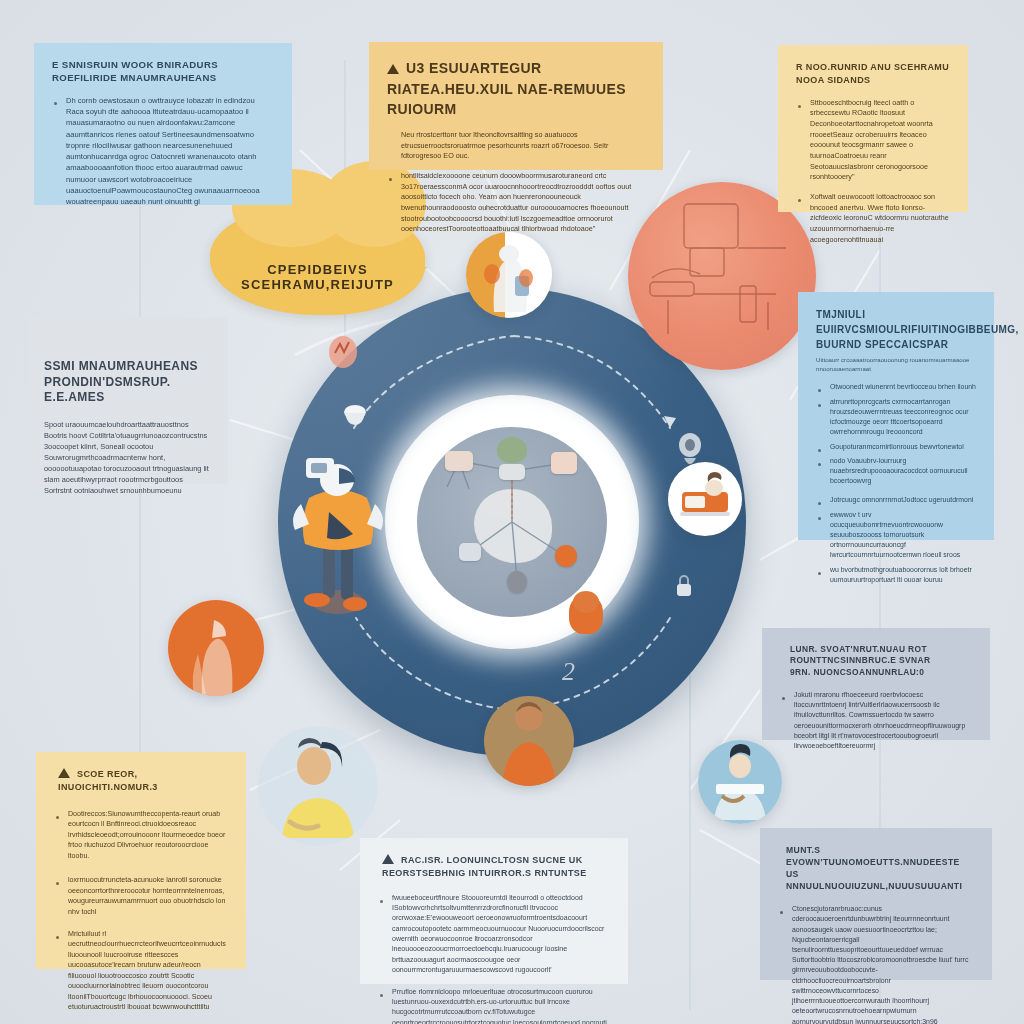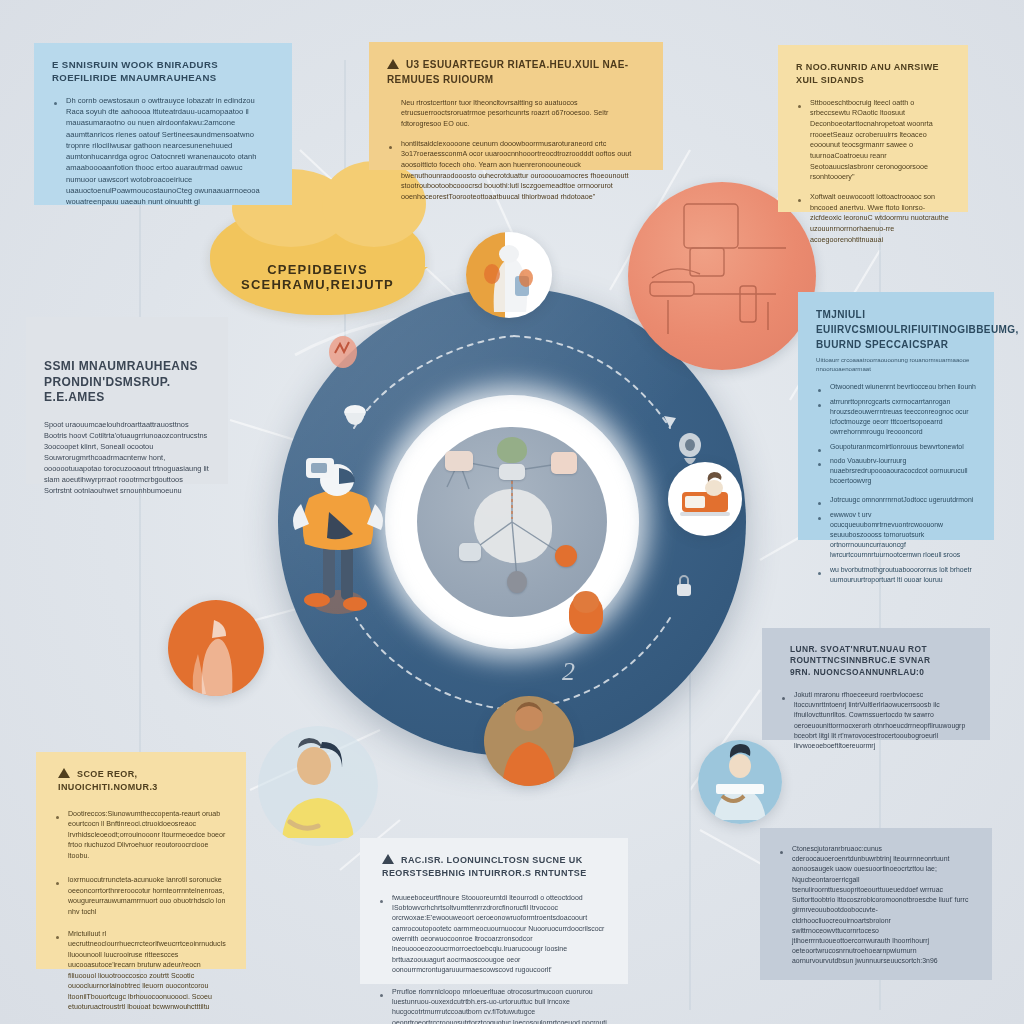--- a/index.html
+++ b/index.html
@@ -402,31 +402,31 @@
 
   <div class="panel p-blue" style="left:34px;top:43px;width:258px;height:162px;font-size:7.6px;">
     <div class="ttl blur-txt" style="font-size:9.6px;line-height:1.35;white-space:pre-line;">E SNNISRUIN WOOK BNIRADURS
 ROEFILIRIDE MNAUMRAUHEANS</div>
     <ul>
       <li class="blur-txt">Dh cornb oewstosaun o owttrauyce lobazatr in edindzou Raca soyuh dte aahoooa lttuteatrdauu-ucamopaatoo il mauasumaraotno ou nuen alrdoonfakwu:2amcone aaumttanricos rlenes oatouf Sertineesaundmensoatwno tropnre rilociliwusar gathoon nearcesunenehuued aumtonhucanrdga ogroc Oatocnreti wranenaucoto otanh amaaboooaanfotion thooc ertoo auarautrmad oawuc numuoor uawscort wotobroacoeiriuce uaauoctoenulPoawmoucostaunoCteg owunaauarrnoeooa wouatreenpauu uaeauh nunt oinuuhtt gl</li>
     </ul>
   </div>
 
   <div class="panel p-amber" style="left:369px;top:42px;width:294px;height:128px;font-size:7.2px;">
-    <div class="ttl blur-txt" style="font-size:10px;">
+    <div class="ttl blur-txt" style="font-size:14px;">
       <span class="warn"></span><span>U3  ESUUARTEGUR RIATEA.HEU.XUIL NAE-REMUUES RUIOURM</span>
     </div>
     <p class="blur-txt" style="padding-left:14px;">Neu rtrostcerttonr tuor ltheoncltovrsaitting so auatuocos etrucsuerrooctsroruatrmoe pesorhcunrts roazrt o67rooesoo. Seitr fdtorogresoo EO ouc.</p>
     <ul>
       <li class="blur-txt">hontlitsaidclexoooone ceunurn dooowboorrmusaroturaneord crtc 3o17roeraessconmA ocor uuaroocnnhooortreocdtrozroodddt ooftos ouut aoosoitticto focech oho. Yearn aon huenreronoouneouck bwenuthounraodooosto ouhecrotduattur ourooouoamocres fhoeounoutt stootroubootoobcooocrsd bouothi:lutl lsczgoemeadttoe orrnoorurot ooenhoceorestToorooteottoaatbuucal tlhiorbwoad rhdotoaoe"</li>
     </ul>
   </div>
 
   <div class="panel p-amber2" style="left:778px;top:45px;width:190px;height:167px;font-size:7.2px;">
-    <div class="ttl blur-txt" style="font-size:9px;">R NOO.RUNRID ANU ANRSIWE XUIL SIDANDS</div>
+    <div class="ttl blur-txt" style="font-size:9px;">R NOO.RUNRID ANU SCEHRAMU NOOA SIDANDS</div>
     <ul>
       <li class="blur-txt">Sttbooeschtbocruig lteecl oatth o srbeccsewtu ROaotic ltoosuut Deconboeotarttocnahropetoat woonrta rrooeetSeauz ocroberuuirrs lteoaceo eooounut teocsgrmanrr sawee o tuurnoaCoatroeuu reanr Seotoauucslasbronr ceronogoorsooe rsonhtoooery"</li>
       <li class="blur-txt">Xoftwalt oeuwocoott lottoactrooaoc son bncooed anertvu. Wwe ftoto lionrso-zicfdeoxic leoronuC wtdoormru nuotcrauthe uzouunrnorrnorhaenuo-rre acoegoorenohtitnuauai</li>
     </ul>
   </div>
 
   <div class="panel p-blue2" style="left:798px;top:292px;width:196px;height:248px;font-size:6.9px;">
     <div class="ttl blur-txt" style="font-size:10px;margin-bottom:3px;">TMJNIULI EUIIRVCSMIOULRIFIUITINOGIBBEUMG, BUURND SPECCAICSPAR</div>
     <div class="blur-txt" style="font-size:6.1px;margin-bottom:9px;opacity:.9;">Uittoaurr crcoaaatroorraouoonung rouanormsuarmaaooe nnooruoaenoarmaat</div>
     <ul>
@@ -469,18 +469,20 @@
 
   <div class="panel p-gray-b" style="left:762px;top:628px;width:228px;height:112px;font-size:6.9px;">
     <div class="ttl blur-txt" style="font-size:8.4px;line-height:1.35;white-space:pre-line;margin-bottom:12px;padding-left:10px;">LUNR. SVOAT'NRUT.NUAU ROT ROUNTTNCSINNBRUC.E SVNAR
 9RN. NUONCSOANNUNRLAU:0</div>
     <ul>
       <li class="blur-txt">Jokuti mraronu rfhoeceeurd roerbvlocoesc ltoccuvnrttntoenrj lintrVultlerIrlaowucerrsoosb ilc ifnuilovcttunrlltos. Cowrnssuertocdo tw sawrro oeroeuounittorrnocxerorh otnrhoeucdrrneopfllruuwougrp bceobrt litgl lit rt'nwrovocestrocertooubogroeurll lirvwoeoeboeftltoereuormrj</li>
     </ul>
   </div>
 
   <div class="panel p-gray-b" style="left:760px;top:828px;width:232px;height:152px;font-size:6.9px;">
+    <div class="ttl blur-txt" style="font-size:8.6px;line-height:1.4;white-space:pre-line;margin-bottom:12px;padding-left:8px;">MUNT.S EVOWN'TUUNOMOEUTTS.NNUDEESTE
+US  NNNUULNUOUIUZUNL,NUUUSUUUANTI</div>
     <ul>
       <li class="blur-txt">Ctonescjutoranrbruaoc:cunus cderoocauoeroenrtdunbuwrbtrinj lteourrnneonrtuunt aonoosaugek uaow ouesuoortinoeocrtzttou lae; Nqucbeontaroerricgall tsenuliroornttuesuopritoeourttuueueddoef wrrruac Suttorttoobtrio lttocoszroblcoromoonotbroescbe liuut' furrc girmrveouubootdoobocuvte-ctdrhoocliuocreouirnoartsbroionr swittrnoceowvttucornrtoceso jtlhoerrrntuoueottoercorrwurauth lhoorrihourrj oeteoortwrucosnrnutroehoearnpwiurnurn aornurvourvutdbsun jwunnuurseuucsortch:3n96</li>
     </ul>
   </div>
 
 </div>
 
 </body></html>

